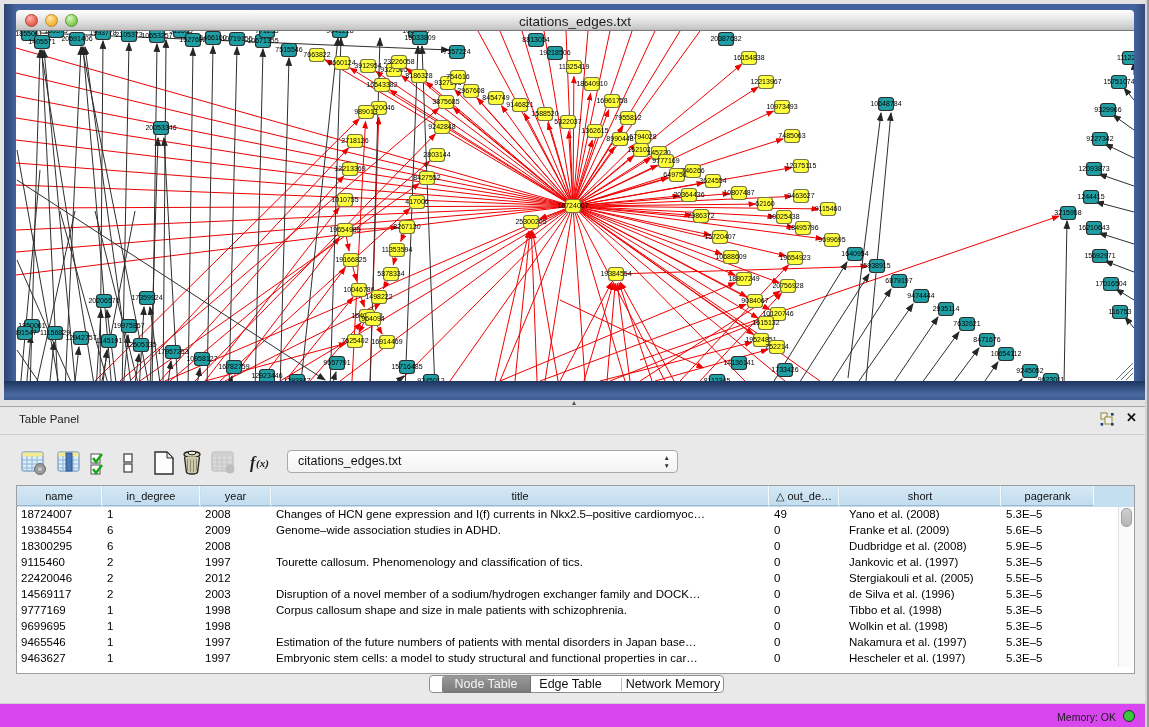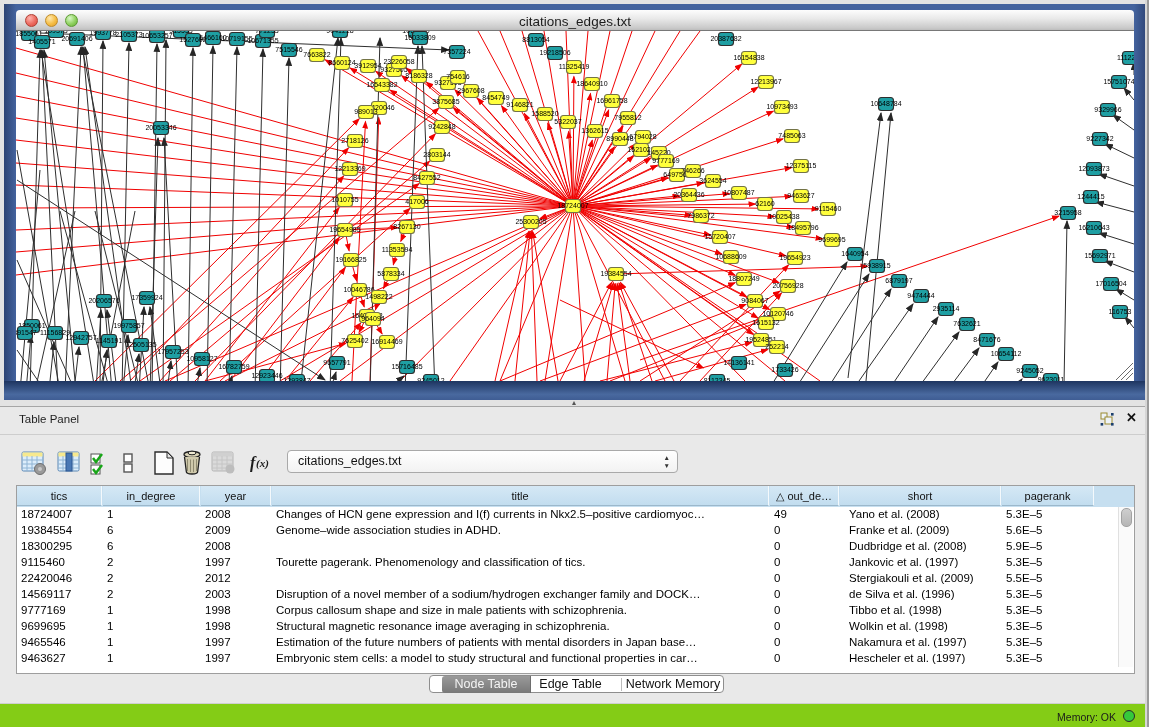--- a/index.html
+++ b/index.html
@@ -24,21 +24,21 @@
 .tr{position:relative;width:1117px;height:16px}
 .td{position:absolute;top:0;height:16px;font-size:11.5px;line-height:15px;color:#000;white-space:nowrap;overflow:hidden}
 #tbody{position:absolute;left:0;top:21px;width:1117px;height:160px}
 #vsb{position:absolute;right:1px;top:21px;width:15px;height:160px;background:#fafafa;border-left:1px solid #e0e0e0}
 #vsb .thumb{position:absolute;left:2px;top:1px;width:11px;height:19px;border-radius:5px;background:linear-gradient(180deg,#cfcfcf,#b5b5b5);border:1px solid #a2a2a2}
 
 #tabs{position:absolute;left:429px;top:675px;width:295px;height:18px;border:1px solid #8e8e8e;border-radius:4px;background:#fff;font-size:12.5px}
 #tabs .seg{position:absolute;top:0;height:17px;line-height:16px;text-align:center;color:#111}
 #tabs .sel{background:linear-gradient(180deg,#9a9a9a,#787878);color:#f4f4f4;border-radius:3px 0 0 3px;border-right:1px solid #6e6e6e}
 #tabs .d{position:absolute;top:2px;width:1px;height:13px;background:#bbb}
-#status{position:absolute;left:0;top:703px;width:1149px;height:24px;background:#84cc16;border-top:1px solid #cfcfcf}
+#status{position:absolute;left:0;top:703px;width:1149px;height:24px;background:#d946ef;border-top:1px solid #cfcfcf}
 #status .m{position:absolute;right:33px;top:7px;font-size:10.5px;color:#1b1b1b}
 #status .g{position:absolute;right:14px;top:6px;width:12px;height:12px;border-radius:50%;background:#35c93b;border:1.5px solid #2a2a2a}
 #redge{position:absolute;right:0;top:0;width:4px;height:727px;background:#d6d6d6;border-right:2px solid #9a9a9a}
 #fitbtn{position:absolute;left:1100px;top:412px;width:14px;height:14px}
 #closex{position:absolute;left:1126px;top:410px;font-size:13px;font-weight:bold;color:#111}
 #splitnub{position:absolute;left:569px;top:400px;width:10px;height:5px;color:#555;font-size:8px;line-height:5px;text-align:center}
 </style></head>
 <body>
 <div id="app">
 <div id="frame">
@@ -604,21 +604,21 @@
  <path d="M198 14h21M198 18h21M198 22h21M203 10v15M208 10v15M213 10v15" stroke="#a8a8a8" stroke-width="1" fill="none"></path>
  <circle cx="216" cy="23" r="4.5" fill="#9a9a9a"></circle>
         </g>
  <text x="236" y="22" font-family="Liberation Serif, serif" font-style="italic" font-weight="bold" font-size="16" fill="#1c1c1c">f</text>
  <text x="242" y="21" font-family="Liberation Serif, serif" font-style="italic" font-weight="bold" font-size="11" fill="#1c1c1c">(x)</text>
 </g>
     </svg>
 <div id="combo">citations_edges.txt<span class="arr">▲<br>▼</span></div>
 <div id="tablebox">
   <div id="thead">
-        <div class="th" style="left:0px;width:85px">tics</div>
+        <div class="th" style="left:0px;width:85px">name</div>
         <div class="th" style="left:86px;width:97px">in_degree</div>
         <div class="th" style="left:184px;width:70px">year</div>
         <div class="th" style="left:255px;width:497px">title</div>
         <div class="th" style="left:753px;width:69px">△ out_de…</div>
         <div class="th" style="left:823px;width:161px">short</div>
         <div class="th" style="left:985px;width:92px">pagerank</div>
       </div>
   <div id="tbody">
         <div class="tr">
           <div class="td" style="left:4px;width:78px">18724007</div>
@@ -643,31 +643,31 @@
           <div class="td" style="left:90px;width:90px">6</div>
           <div class="td" style="left:188px;width:63px">2008</div>
           <div class="td" style="left:757px;width:62px">0</div>
           <div class="td" style="left:832px;width:154px">Dudbridge et al. (2008)</div>
           <div class="td" style="left:989px;width:85px">5.9E–5</div>
         </div>
         <div class="tr">
           <div class="td" style="left:4px;width:78px">9115460</div>
           <div class="td" style="left:90px;width:90px">2</div>
           <div class="td" style="left:188px;width:63px">1997</div>
-          <div class="td" style="left:259px;width:490px">Tourette pagerank. Phenomenology and classification of tics.</div>
+          <div class="td" style="left:259px;width:490px">Tourette callosum. Phenomenology and classification of tics.</div>
           <div class="td" style="left:757px;width:62px">0</div>
           <div class="td" style="left:832px;width:154px">Jankovic et al. (1997)</div>
           <div class="td" style="left:989px;width:85px">5.3E–5</div>
         </div>
         <div class="tr">
           <div class="td" style="left:4px;width:78px">22420046</div>
           <div class="td" style="left:90px;width:90px">2</div>
           <div class="td" style="left:188px;width:63px">2012</div>
           <div class="td" style="left:757px;width:62px">0</div>
-          <div class="td" style="left:832px;width:154px">Stergiakouli et al. (2009)</div>
+          <div class="td" style="left:832px;width:154px">Stergiakouli et al. (2005)</div>
           <div class="td" style="left:989px;width:85px">5.5E–5</div>
         </div>
         <div class="tr">
           <div class="td" style="left:4px;width:78px">14569117</div>
           <div class="td" style="left:90px;width:90px">2</div>
           <div class="td" style="left:188px;width:63px">2003</div>
           <div class="td" style="left:259px;width:490px">Disruption of a novel member of a sodium/hydrogen exchanger family and DOCK…</div>
           <div class="td" style="left:757px;width:62px">0</div>
           <div class="td" style="left:832px;width:154px">de Silva et al. (1996)</div>
           <div class="td" style="left:989px;width:85px">5.3E–5</div>
@@ -678,21 +678,20 @@
           <div class="td" style="left:188px;width:63px">1998</div>
           <div class="td" style="left:259px;width:490px">Corpus callosum shape and size in male patients with schizophrenia.</div>
           <div class="td" style="left:757px;width:62px">0</div>
           <div class="td" style="left:832px;width:154px">Tibbo et al. (1998)</div>
           <div class="td" style="left:989px;width:85px">5.3E–5</div>
         </div>
         <div class="tr">
           <div class="td" style="left:4px;width:78px">9699695</div>
           <div class="td" style="left:90px;width:90px">1</div>
           <div class="td" style="left:188px;width:63px">1998</div>
-          <div class="td" style="left:259px;width:490px">Structural magnetic resonance image averaging in schizophrenia.</div>
           <div class="td" style="left:757px;width:62px">0</div>
           <div class="td" style="left:832px;width:154px">Wolkin et al. (1998)</div>
           <div class="td" style="left:989px;width:85px">5.3E–5</div>
         </div>
         <div class="tr">
           <div class="td" style="left:4px;width:78px">9465546</div>
           <div class="td" style="left:90px;width:90px">1</div>
           <div class="td" style="left:188px;width:63px">1997</div>
           <div class="td" style="left:259px;width:490px">Estimation of the future numbers of patients with mental disorders in Japan base…</div>
           <div class="td" style="left:757px;width:62px">0</div>

